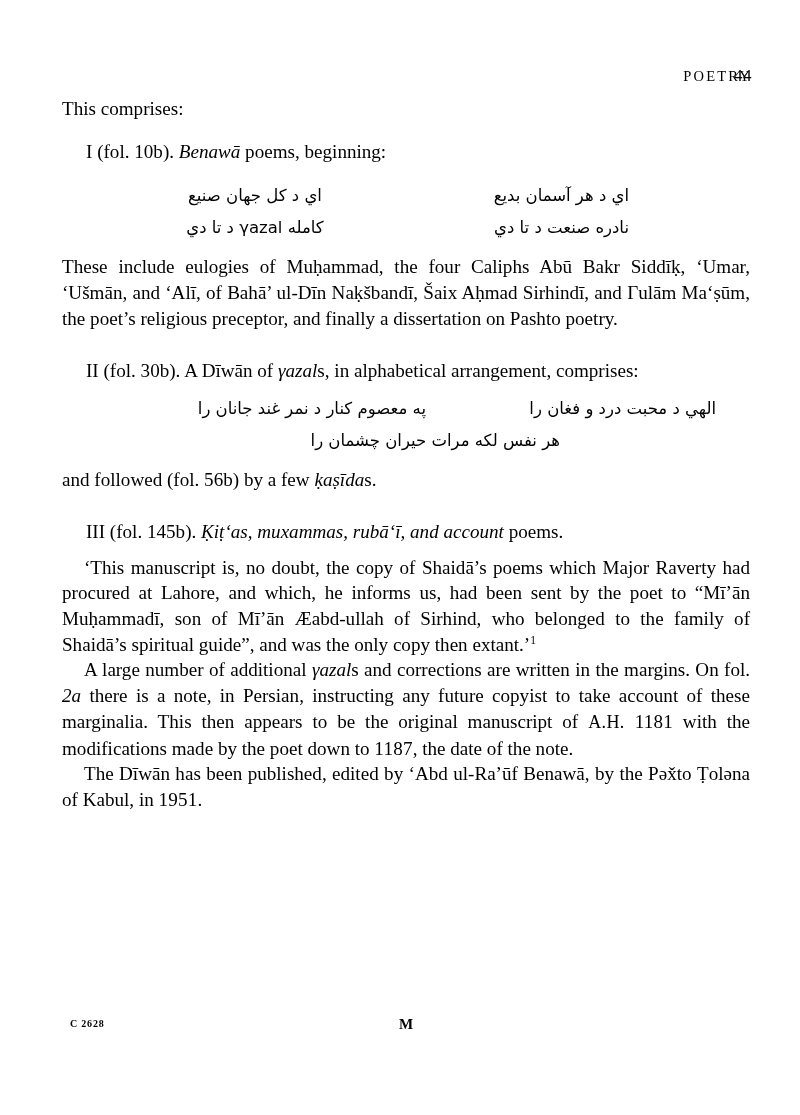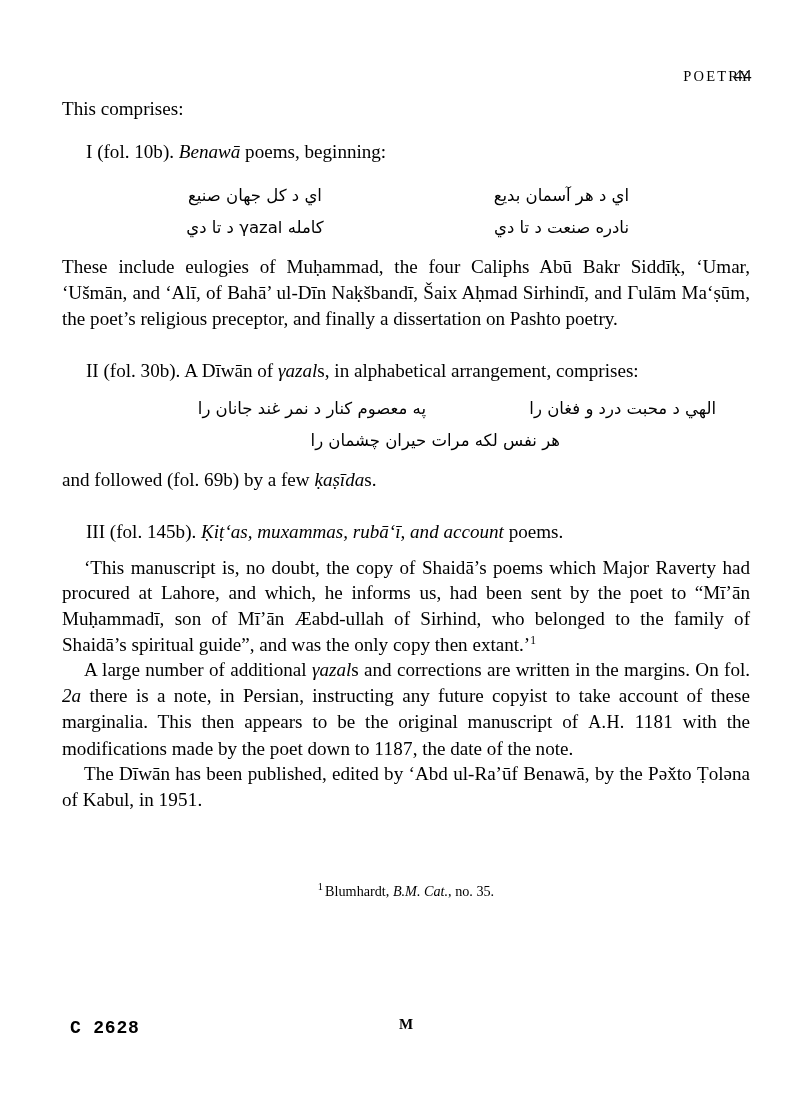--- a/index.html
+++ b/index.html
@@ -135,24 +135,23 @@
     position: absolute;
     left: 62px;
     top: 1018px;
     width: 688px;
     height: 20px;
   }
   .press-mark {
     position: absolute;
     left: 8px;
     top: 0;
-    font-size: 18px;
+    font-size: 10px;
     letter-spacing: 0.8px;
     font-weight: 600;
-    font-family: Liberation Mono, monospace;
   }
   .signature {
     position: absolute;
     left: 0; right: 0;
     top: -2px;
     text-align: center;
     font-size: 15px;
     font-weight: 600;
   }
 </style>
@@ -198,38 +197,35 @@
         <div class="hemistich right">الهي د محبت درد و فغان را</div>
         <div class="hemistich left">په معصوم کنار د نمر غند جانان را</div>
       </div>
       <div class="couplet">
         <div class="hemistich left">هر نفس لکه مرات حيران چشمان را</div>
       </div>
     </div>
 
     <div class="gap-sm"></div>
 
-    <p class="para lead"><span>and followed (fol. 69b) by a few</span> <i>ḳaṣīda</i><span>s.</span></p>
+    <p class="para lead"><span>and followed (fol. 56b) by a few</span> <i>ḳaṣīda</i><span>s.</span></p>
 
     <div class="gap-lg"></div>
 
     <p class="section-line"><span>III</span> (<span>fol. 145b</span>). <i>Ḳiṭ‘as, muxammas, rubā‘ī, and account</i> <span>poems.</span></p>
 
     <div class="gap-sm"></div>
 
     <p class="para indent"><span>‘This manuscript is, no doubt, the copy of Shaidā’s poems which Major Raverty had procured at Lahore, and which, he informs us, had been sent by the poet to “Mī’ān Muḥammadī, son of Mī’ān Æabd-ullah of Sirhind, who belonged to the family of Shaidā’s spiritual guide”, and was the only copy then extant.’</span><sup class="fn">1</sup></p>
 
     <p class="para indent"><span>A large number of additional</span> <i>γazal</i><span>s and corrections are written in the margins. On fol.</span> <i>2a</i> <span>there is a note, in Persian, instructing any future copyist to take account of these marginalia. This then appears to be the original manuscript of</span> <span class="sc">A.H.</span> <span class="udig">1181</span> <span>with the modifications made by the poet down to</span> <span class="udig">1187</span><span>, the date of the note.</span></p>
 
     <p class="para indent"><span>The Dīwān has been published, edited by ‘Abd ul-Ra’ūf Benawā, by the Pəx̌to Ṭoləna of Kabul, in</span> <span class="udig">1951</span><span>.</span></p>
 
   </div>
 
-  <div class="footnote">
-    <sup>1</sup><span>Blumhardt,</span> <i>B.M. Cat.</i><span>, no. 35.</span>
-  </div>
 
   <div class="foot">
     <div class="press-mark">C 2628</div>
     <div class="signature">M</div>
   </div>
 
 </div>
 
 </body></html>

